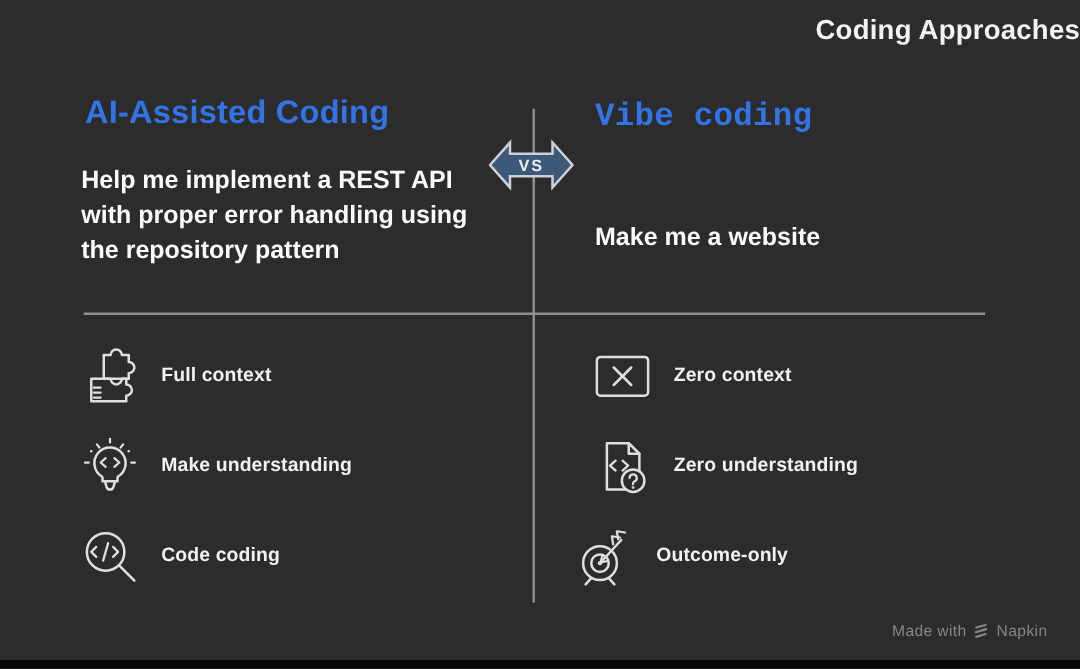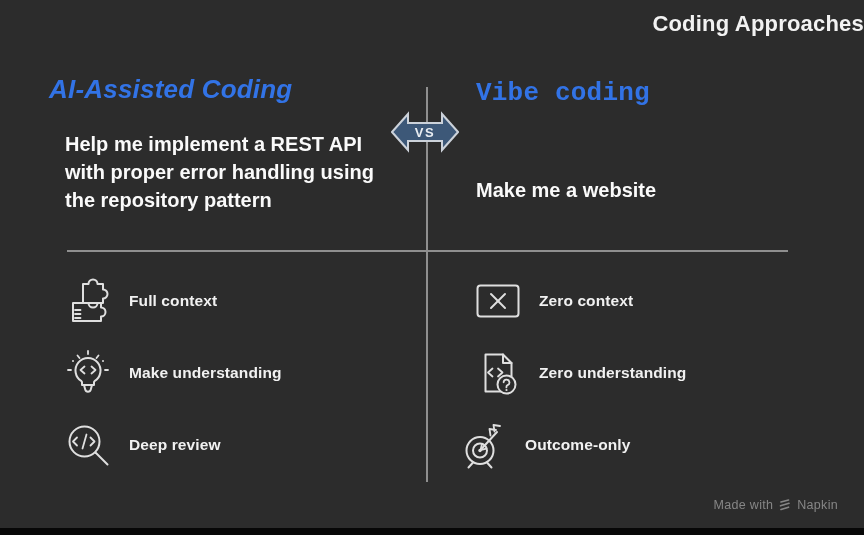--- a/index.html
+++ b/index.html
@@ -7,21 +7,21 @@
     position:relative; width:864px; height:535px; overflow:hidden;
     background:var(--background,#2c2c2c);
     font-family:"Liberation Sans", sans-serif;
   }
   .title {
     position:absolute; top:11px; left:0; width:100%; text-align:right;
     font-size:22px; font-weight:bold; color:var(--text-primary,#f2f2f2);
     letter-spacing:0.2px;
   }
   .col-heading { position:absolute; font-size:26px; font-weight:bold; color:var(--accent-blue,#3273e6); letter-spacing:0.2px; }
-  .heading-left  { left:49px;  top:74px;font-style:italic; }
+  .heading-left  { left:68px;  top:74px; }
   .heading-right { left:476px; top:78px;font-family:Liberation Mono, monospace; }
   .prompt { position:absolute; font-size:20px; font-weight:bold; color:var(--prompt-text,#fafafa); line-height:28px; }
   .prompt-left  { left:65px;  top:130px; }
   .prompt-right { left:476px; top:177px; line-height:26px; }
   .prompt-line { display:block; }
   .divider-h { position:absolute; left:67px; top:250px; width:721px; height:2px; background:var(--divider,#8f8f8f); }
   .divider-v { position:absolute; left:426px; top:87px; width:2px; height:395px; background:var(--divider,#8f8f8f); }
   .vs-badge { position:absolute; left:391px; top:109px; }
   .vs-shape { fill:var(--badge-fill,#3d5878); stroke:var(--badge-border,#ccd2da); stroke-width:2; stroke-linejoin:miter; }
   .vs-text  { fill:var(--badge-text,#e9edf2); font-family:"Liberation Sans",sans-serif; font-size:13px; font-weight:bold; letter-spacing:1.5px; }
@@ -94,21 +94,21 @@
     <span class="feature-label">Make understanding</span>
   </div>
   <div class="feature-row fr-l3">
     <svg class="icon-48" viewBox="0 0 48 48">
       <circle class="st" cx="20.5" cy="20.5" r="15"></circle>
       <line class="st" x1="31.5" y1="31.5" x2="43.5" y2="43.5"></line>
       <polyline class="st thin" points="13,16.5 9,20.5 13,24.5"></polyline>
       <line class="st thin" x1="22.5" y1="13.5" x2="18.5" y2="27.5"></line>
       <polyline class="st thin" points="26.5,16.5 30.5,20.5 26.5,24.5"></polyline>
     </svg>
-    <span class="feature-label">Deep review</span>
+    <span class="feature-label">Code coding</span>
   </div>
 
   <div class="feature-row fr-r1">
     <svg class="icon-48" viewBox="0 0 48 48">
       <rect class="st" x="3.5" y="8.5" width="41" height="31" rx="3"></rect>
       <line class="st" x1="17" y1="17" x2="31" y2="31"></line>
       <line class="st" x1="31" y1="17" x2="17" y2="31"></line>
     </svg>
     <span class="feature-label">Zero context</span>
   </div>

